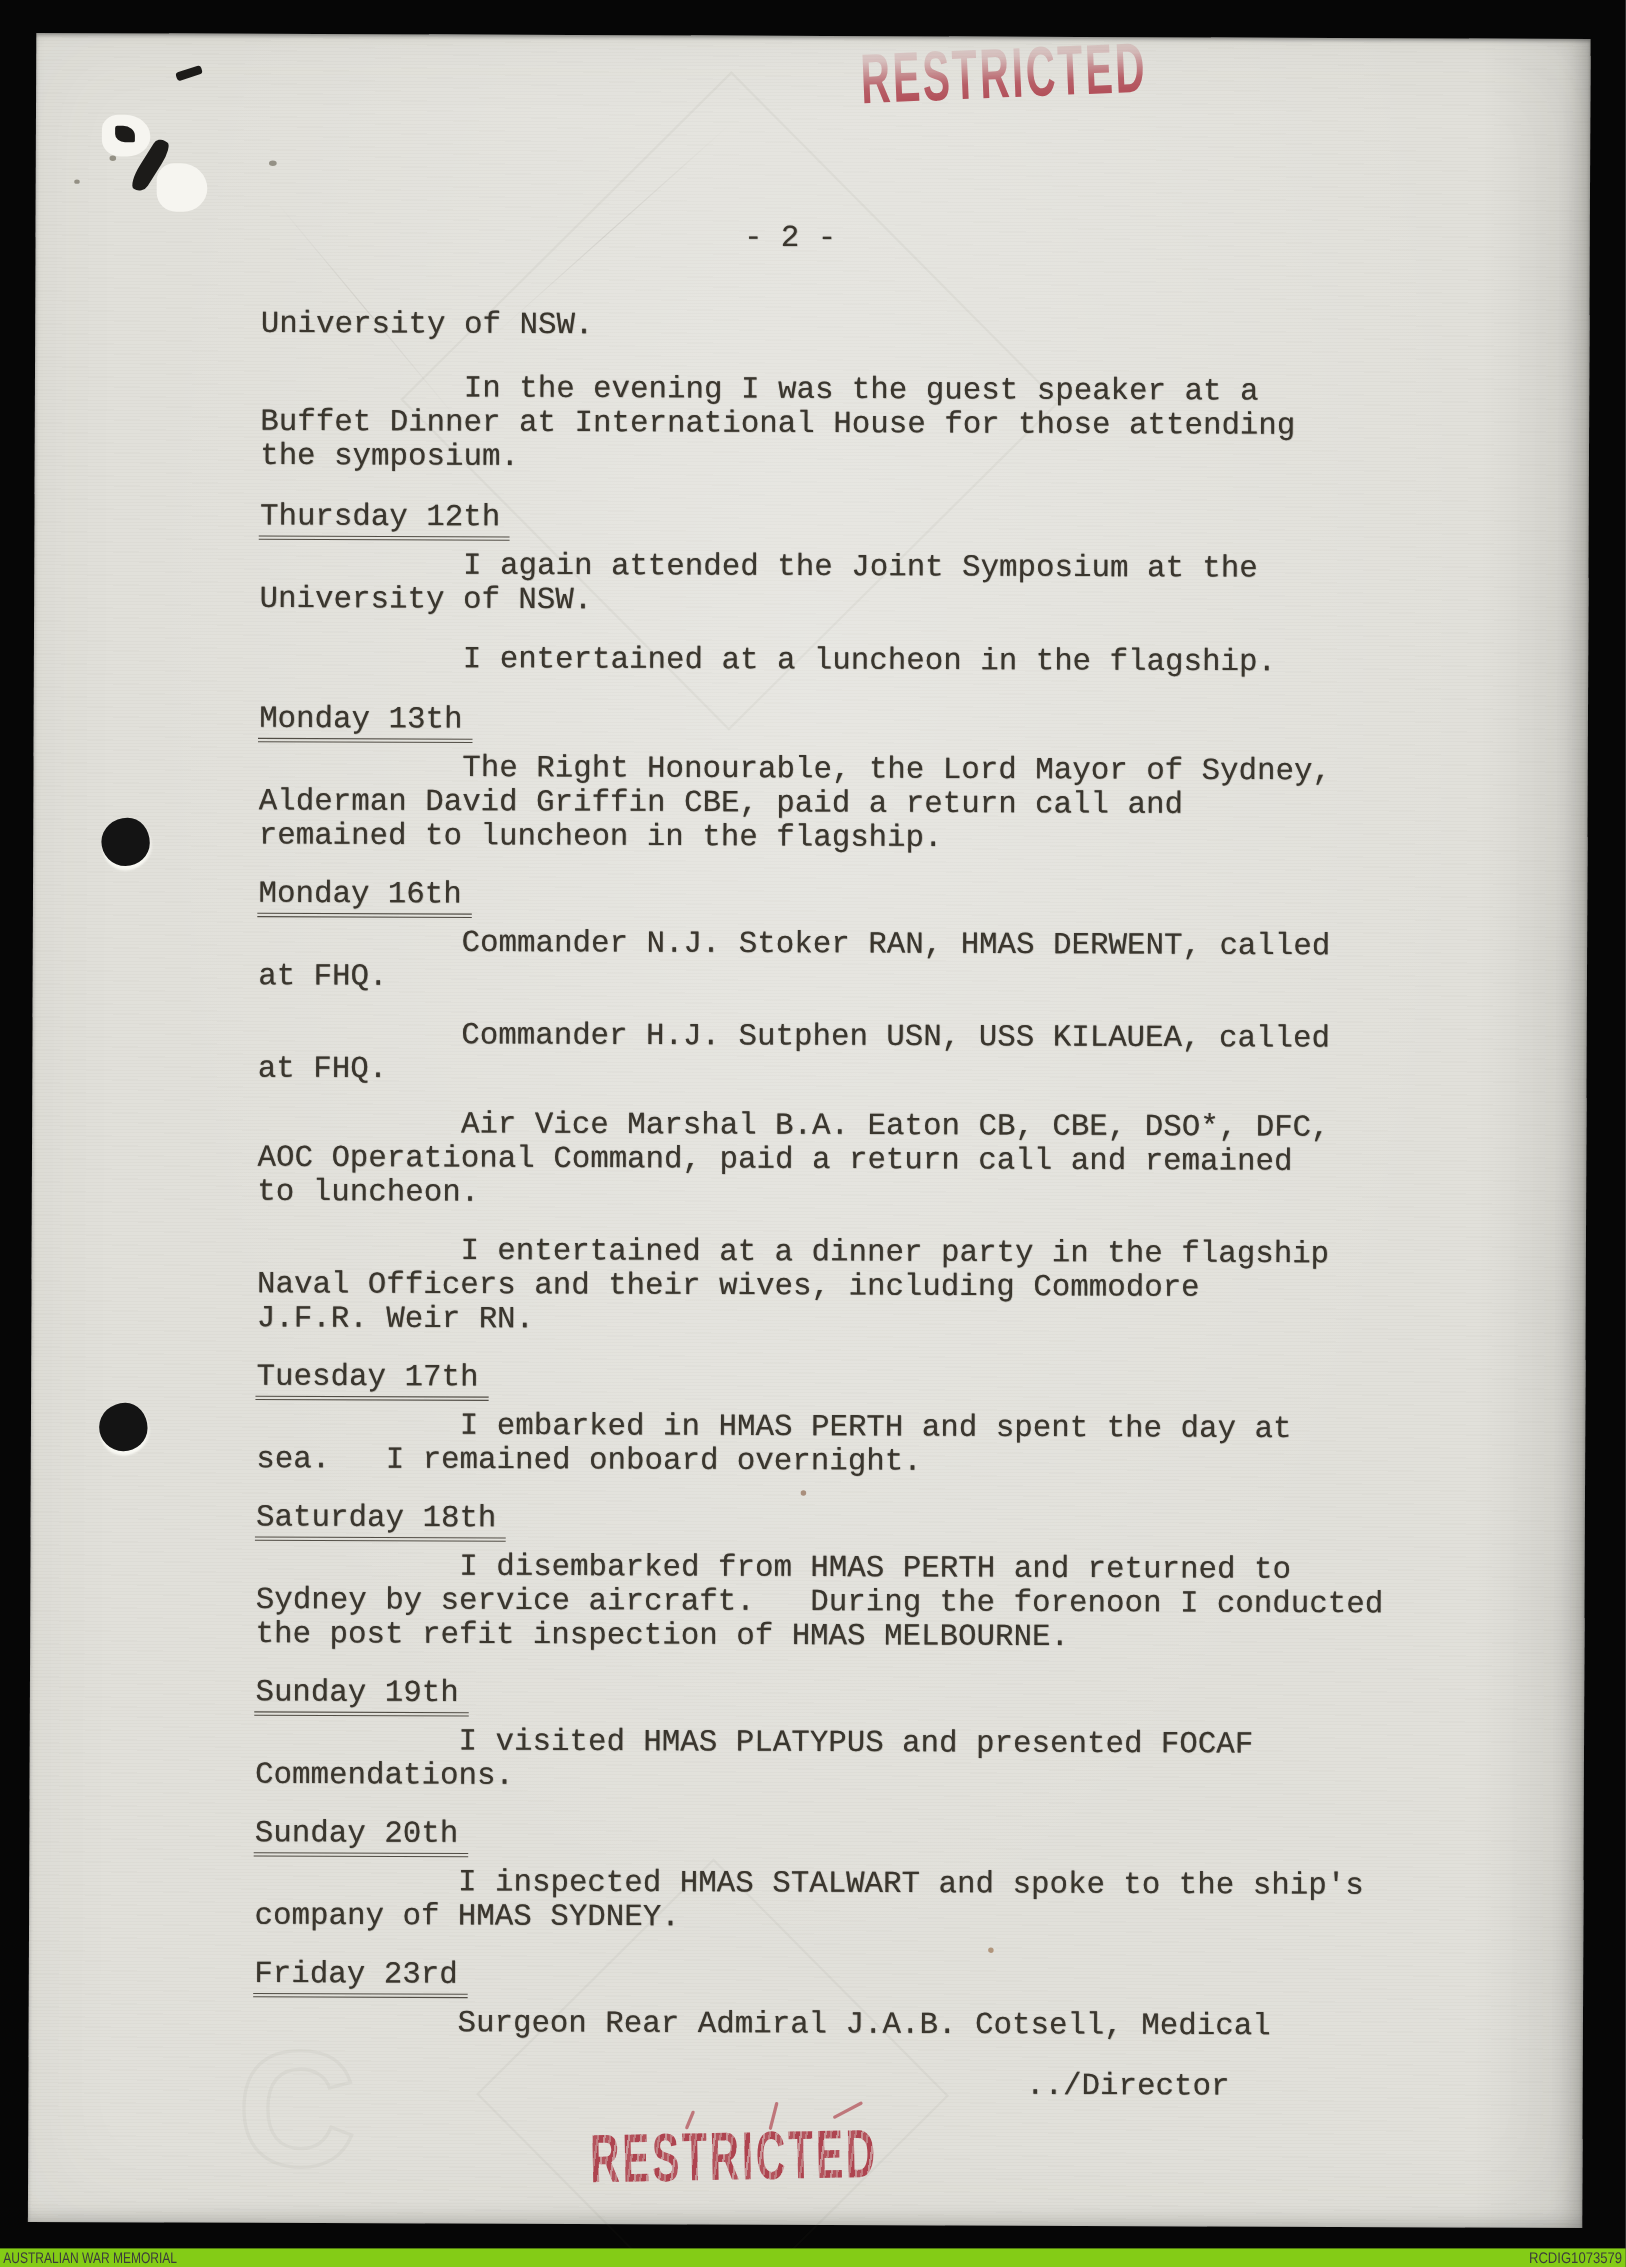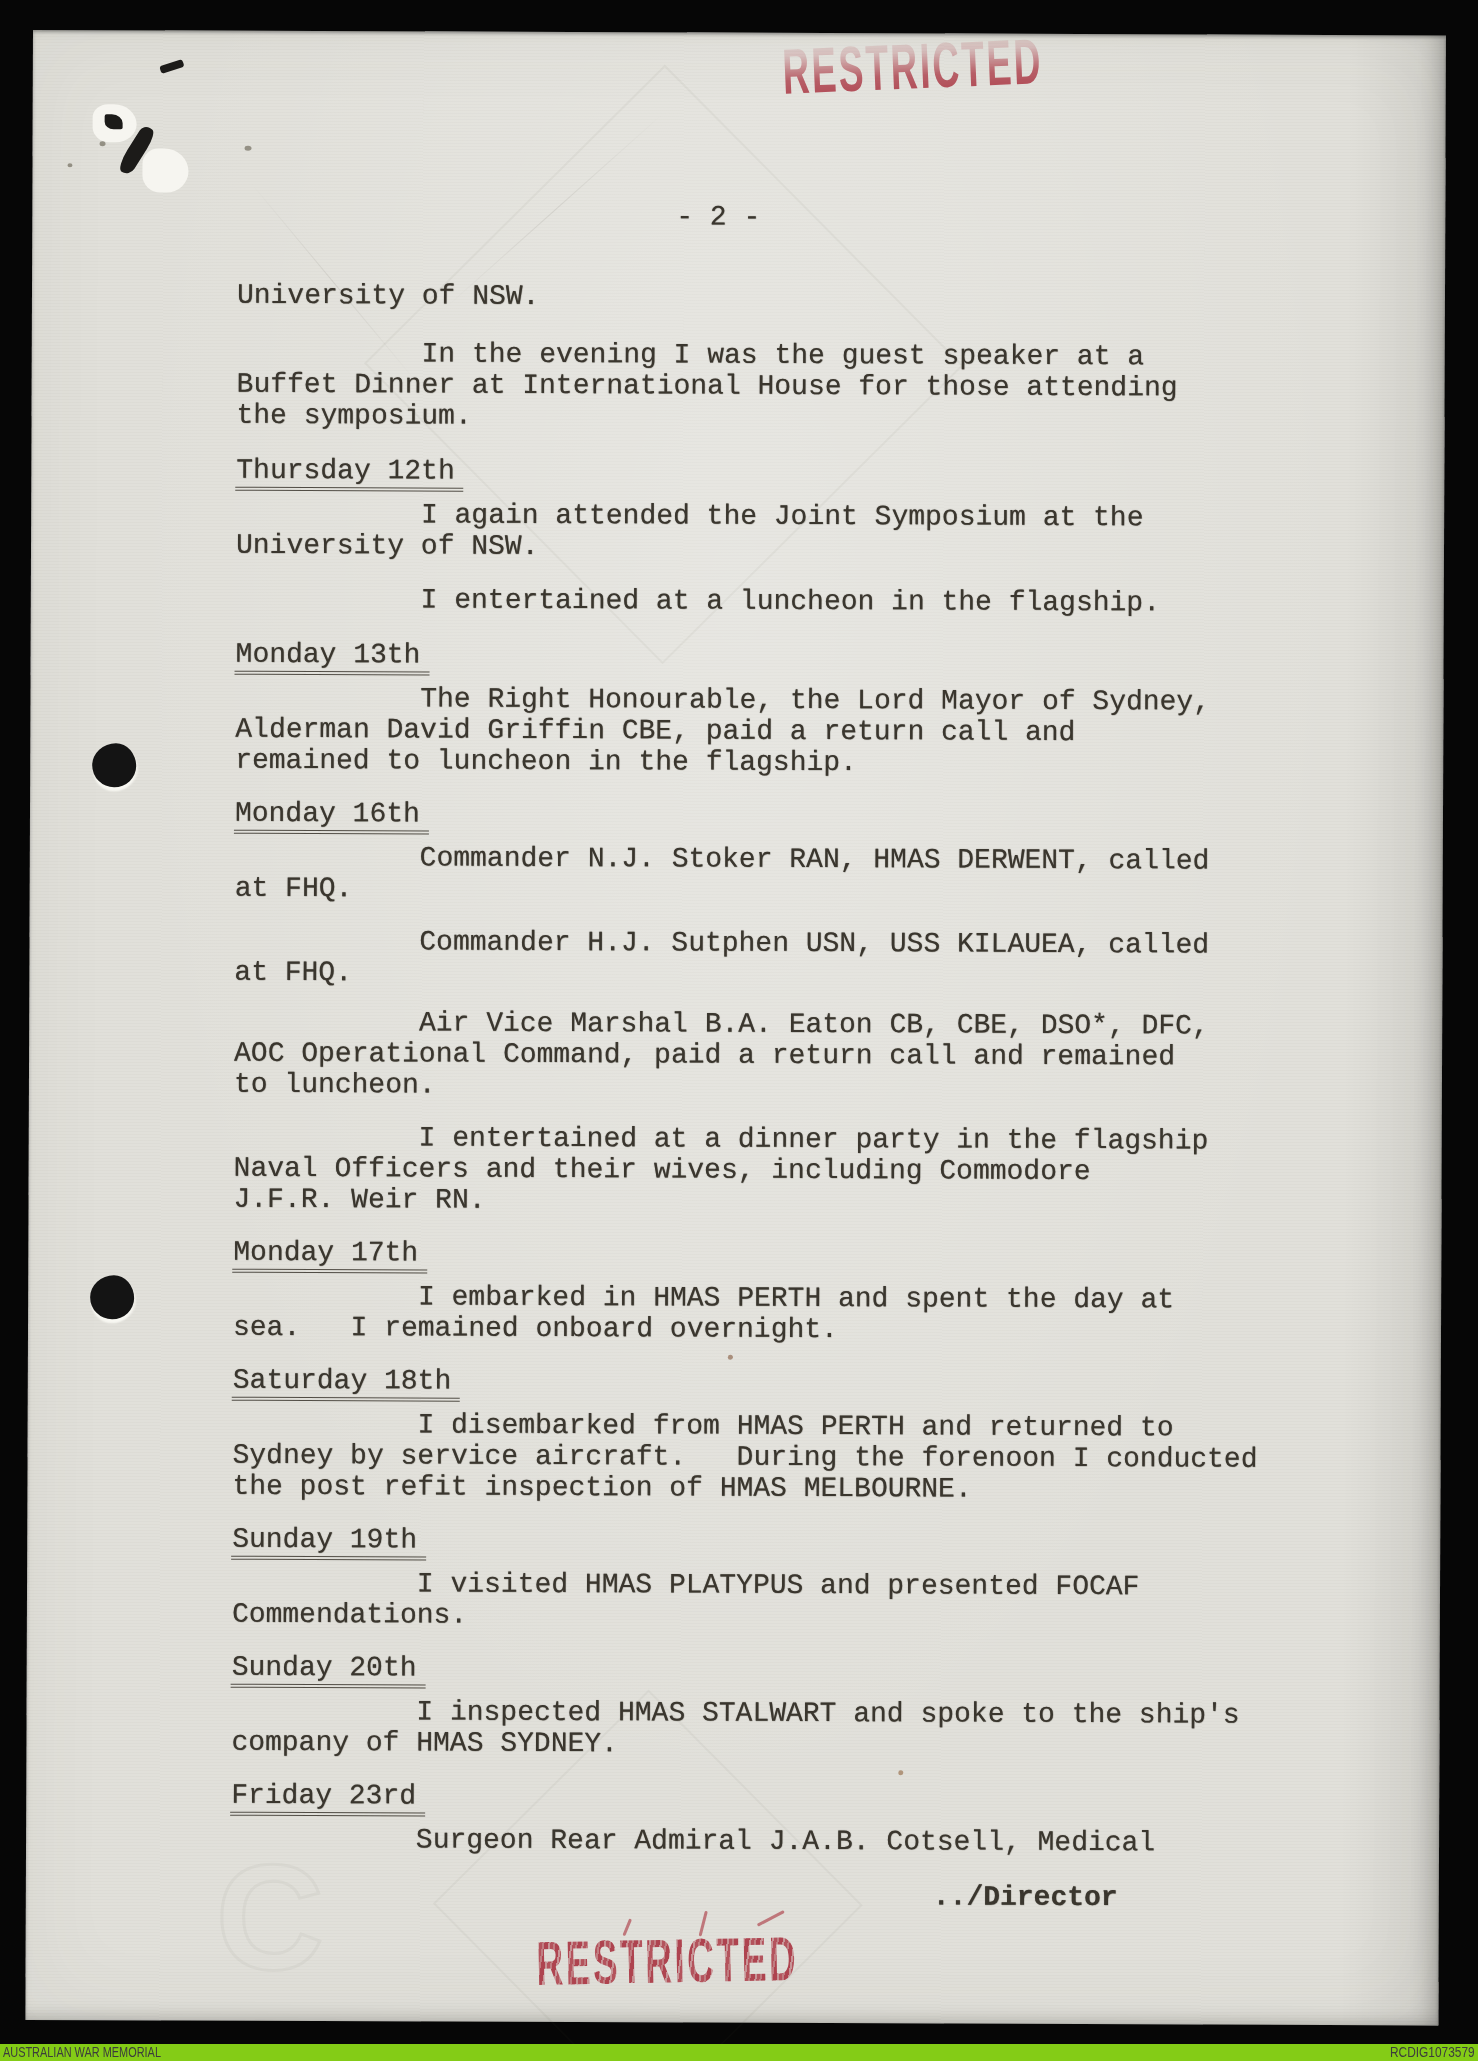--- a/index.html
+++ b/index.html
@@ -143,35 +143,35 @@
       <div class="line body" style="top: 812px;">           Commander N.J. Stoker RAN, HMAS DERWENT, called</div>
       <div class="line body" style="top: 843px;">at FHQ.</div>
       <div class="line body" style="top: 896px;">           Commander H.J. Sutphen USN, USS KILAUEA, called</div>
       <div class="line body" style="top: 927px;">at FHQ.</div>
       <div class="line body" style="top: 977px;">           Air Vice Marshal B.A. Eaton CB, CBE, DSO*, DFC,</div>
       <div class="line body" style="top: 1008px;">AOC Operational Command, paid a return call and remained</div>
       <div class="line body" style="top: 1039px;">to luncheon.</div>
       <div class="line body" style="top: 1092px;">           I entertained at a dinner party in the flagship</div>
       <div class="line body" style="top: 1123px;">Naval Officers and their wives, including Commodore</div>
       <div class="line body" style="top: 1154px;">J.F.R. Weir RN.</div>
-      <div class="line heading" style="top: 1207px;"><span class="hd">Monday 17th</span></div>
+      <div class="line heading" style="top: 1207px;"><span class="hd">Tuesday 17th</span></div>
       <div class="line body" style="top: 1251px;">           I embarked in HMAS PERTH and spent the day at</div>
       <div class="line body" style="top: 1282px;">sea.   I remained onboard overnight.</div>
       <div class="line heading" style="top: 1335px;"><span class="hd">Saturday 18th</span></div>
       <div class="line body" style="top: 1379px;">           I disembarked from HMAS PERTH and returned to</div>
       <div class="line body" style="top: 1410px;">Sydney by service aircraft.   During the forenoon I conducted</div>
       <div class="line body" style="top: 1441px;">the post refit inspection of HMAS MELBOURNE.</div>
       <div class="line heading" style="top: 1494px;"><span class="hd">Sunday 19th</span></div>
       <div class="line body" style="top: 1538px;">           I visited HMAS PLATYPUS and presented FOCAF</div>
       <div class="line body" style="top: 1569px;">Commendations.</div>
       <div class="line heading" style="top: 1622px;"><span class="hd">Sunday 20th</span></div>
       <div class="line body" style="top: 1666px;">           I inspected HMAS STALWART and spoke to the ship's</div>
       <div class="line body" style="top: 1697px;">company of HMAS SYDNEY.</div>
       <div class="line heading" style="top: 1750px;"><span class="hd">Friday 23rd</span></div>
       <div class="line body" style="top: 1794px;">           Surgeon Rear Admiral J.A.B. Cotsell, Medical</div>
-      <div class="line cont" style="top: 1849px; left: 907px; font-weight: bold;">../Director</div>
+      <div class="line cont" style="top: 1849px; left: 907px;">../Director</div>
     </div>
 </div>
 
 <div class="footer-strip">
   <span class="footer-label footer-left">AUSTRALIAN WAR MEMORIAL</span>
   <span class="footer-label footer-right">RCDIG1073579</span>
 </div>
 
 </body></html>

